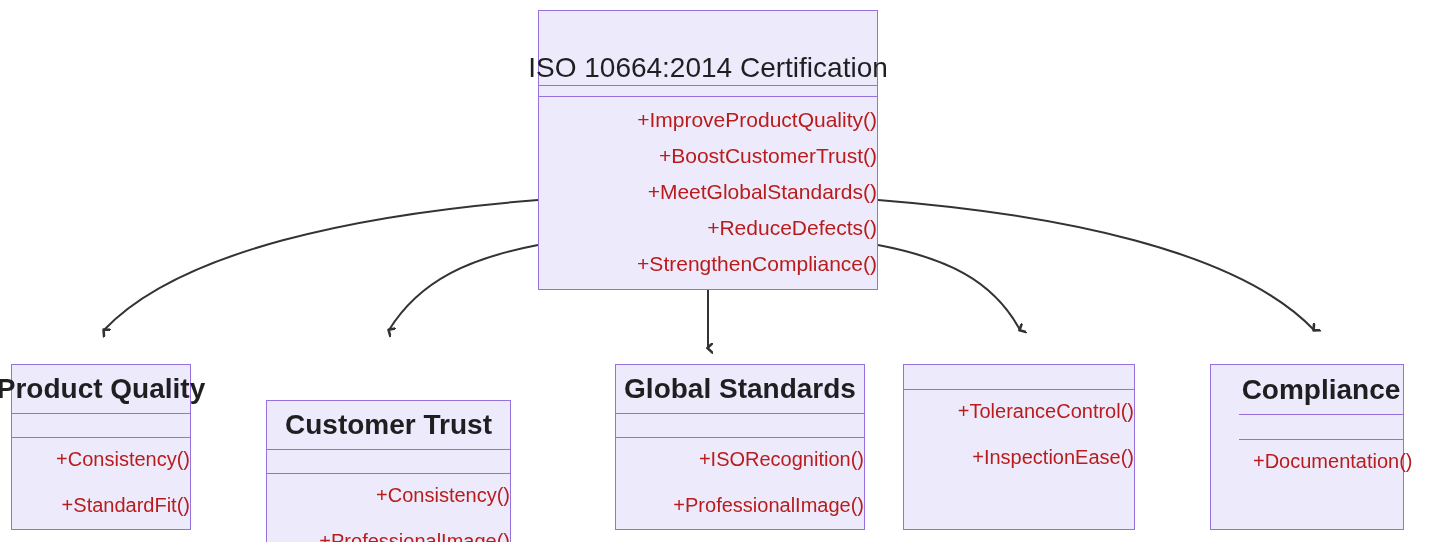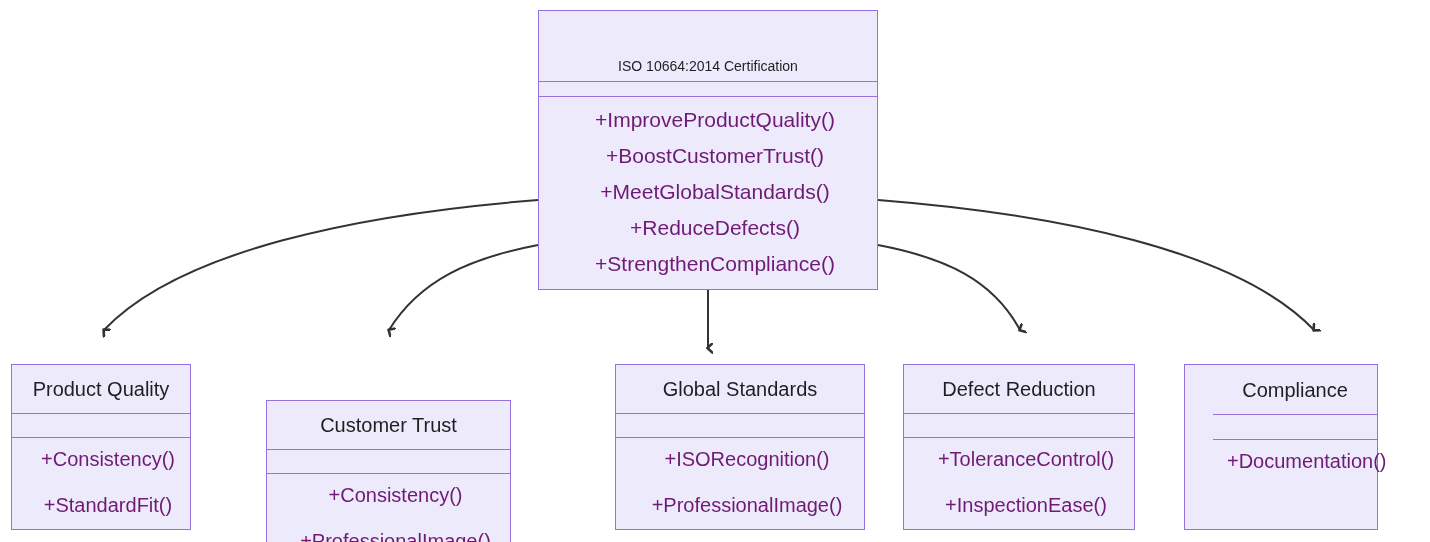--- a/index.html
+++ b/index.html
@@ -55,51 +55,51 @@
   }
   .class-methods {
     box-sizing: border-box;
     width: 100%;
     flex: 1 1 auto;
     display: flex;
     flex-direction: column;
     justify-content: flex-start;
   }
   .method-row {
-    color: #701a75;
+    color: #b91c1c;
     font-size: 21px;
     line-height: 1.0;
     white-space: nowrap;
-    text-align: center;
+    text-align: right;
   }
 
   
   #node-root {
     left: 538px;
     top: 10px;
     width: 340px;
     height: 280px;
   }
-  #node-root .class-title { height: 52px; font-size: 14px; margin-top: 40px; }
+  #node-root .class-title { height: 52px; font-size: 28px; margin-top: 40px; }
   #node-root .class-attributes { height: 25px; }
   #node-root .class-methods { padding: 12px 0 0 14px; }
   #node-root .method-row { margin-bottom: 15px; }
 
   
   .leaf-node { top: 364px; height: 166px; }
-  .leaf-node .class-title { height: 50px; font-size: 20px; }
+  .leaf-node .class-title { height: 50px; font-size: 28px; font-weight: bold; }
   .leaf-node .class-attributes { height: 25px; }
   .leaf-node .class-methods { padding: 11px 0 0 14px; gap: 12px; }
   .leaf-node .method-row { font-size: 20px; margin-bottom: 14px; }
 
   #node-product-quality { left: 11px;   width: 180px; }
   #node-customer-trust  { left: 266px;  width: 245px; margin-top: 36px; }
   #node-global-standards{ left: 615px;  width: 250px; }
   #node-defect-reduction{ left: 903px;  width: 232px; }
-  #node-compliance      { left: 1184px; width: 194px; padding-left: 28px; }
+  #node-compliance      { left: 1210px; width: 194px; padding-left: 28px; }
 </style>
 </head>
 <body>
 
 <div id="diagram-canvas">
 
   <svg id="edge-layer" viewBox="0 0 1430 542" width="1430" height="542" xmlns="http://www.w3.org/2000/svg">
     <defs>
       <marker id="arrow-v" markerWidth="12" markerHeight="12" refX="5.2" refY="5" orient="auto" markerUnits="userSpaceOnUse">
         <path d="M0.6,0.6 L5.2,5.6 L9.8,0.6" fill="none" stroke="#333333" stroke-width="2.6" stroke-linecap="round" stroke-linejoin="round"></path>
@@ -150,21 +150,20 @@
   <div class="uml-class leaf-node" id="node-global-standards">
     <div class="class-title">Global Standards</div>
     <div class="class-attributes"></div>
     <div class="class-methods">
       <div class="method-row">+ISORecognition()</div>
       <div class="method-row">+ProfessionalImage()</div>
     </div>
   </div>
 
   <div class="uml-class leaf-node" id="node-defect-reduction">
-    <div class="class-title">Defect Reduction</div>
     <div class="class-attributes"></div>
     <div class="class-methods">
       <div class="method-row">+ToleranceControl()</div>
       <div class="method-row">+InspectionEase()</div>
     </div>
   </div>
 
   <div class="uml-class leaf-node" id="node-compliance">
     <div class="class-title">Compliance</div>
     <div class="class-attributes"></div>

